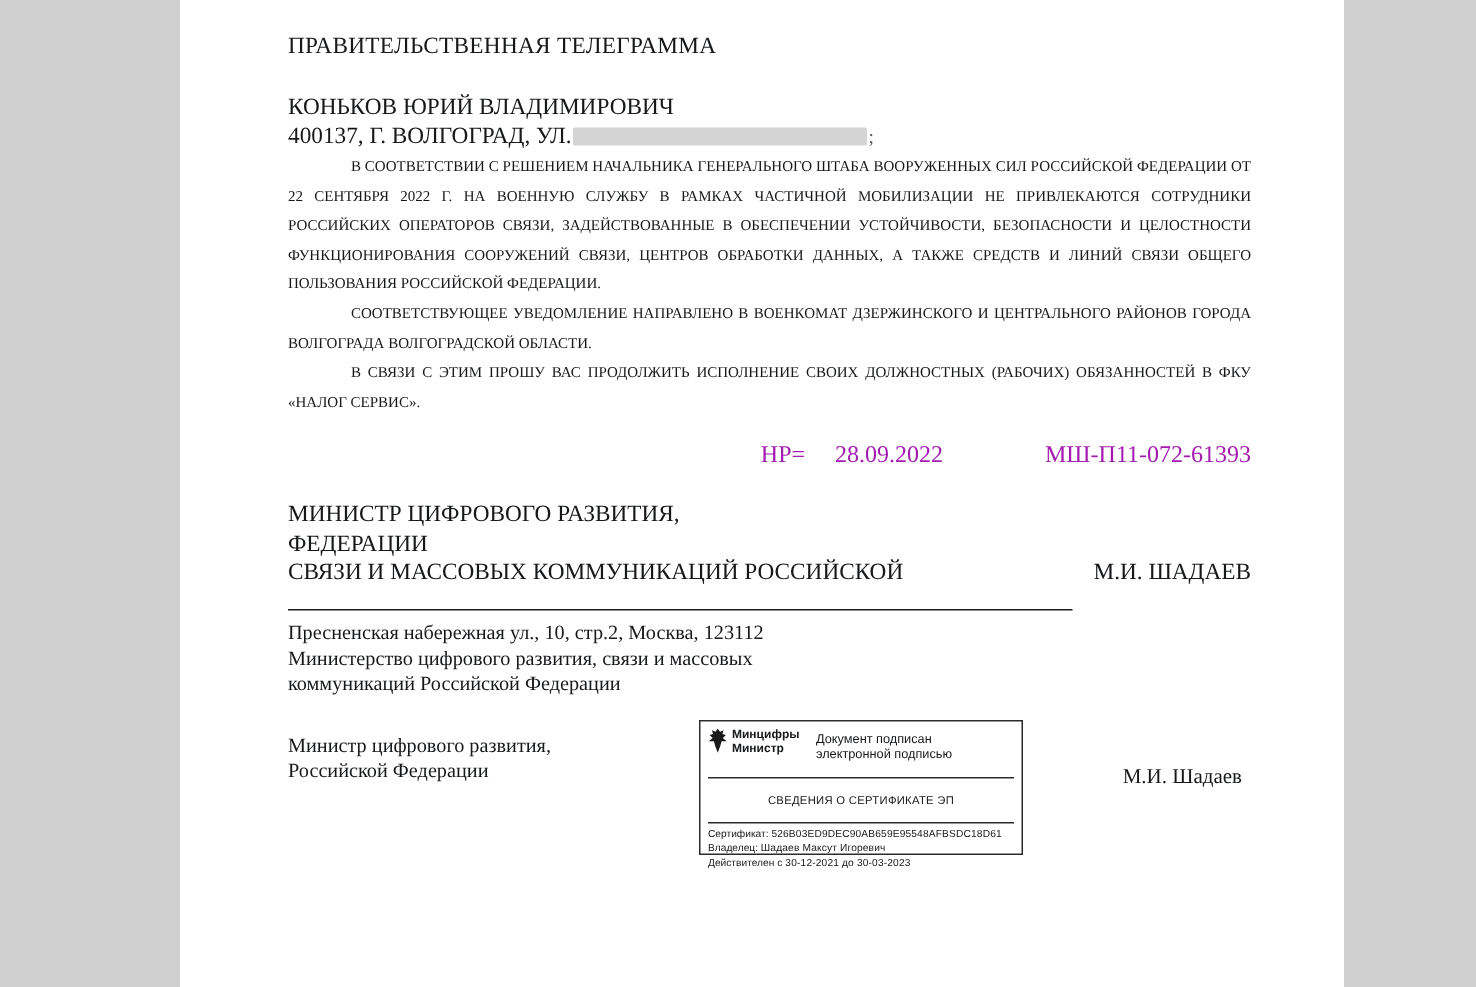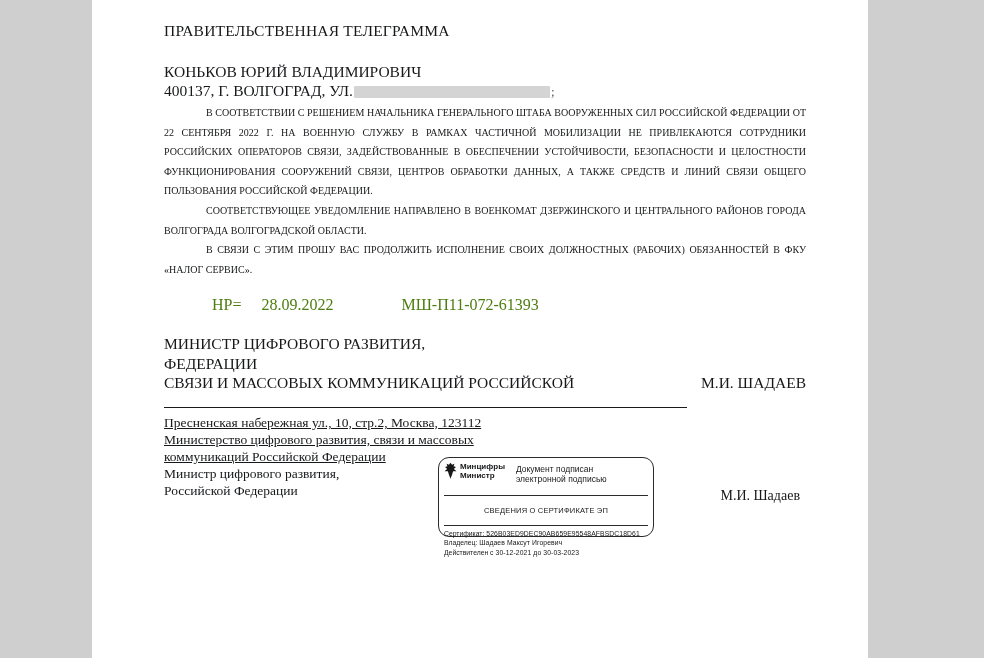--- a/index.html
+++ b/index.html
@@ -8,21 +8,21 @@
     background: #cfcfcf;
   }
   body {
     width: 984px;
     height: 658px;
     font-family: "Liberation Serif", serif;
     overflow: hidden;
   }
   .page {
     position: absolute;
-    left: 92px;
+    left: 120px;
     top: 0;
     width: 776px;
     height: 658px;
     background: #ffffff;
     box-sizing: border-box;
     padding: 22px 62px 0 72px;
   }
   .doc-title {
     font-size: 15.5px;
     letter-spacing: 0.2px;
@@ -60,22 +60,23 @@
     margin: 0;
     text-indent: 42px;
   }
   .body-par.last-left {
     text-align-last: left;
   }
   .nr-row {
     margin-top: 17px;
     margin-bottom: 20px;
     font-size: 16px;
-    color: #4d7c0f;
+    color: #a21caf;
     padding-left: 48px;
+    text-align: right;
   }
   .nr-row .nr-label { margin-right: 16px; }
   .nr-row .nr-date { margin-right: 64px; }
   .signer-block {
     font-size: 15.5px;
     line-height: 19.5px;
     color: #17181a;
     position: relative;
     margin-bottom: 14px;
   }
@@ -87,21 +88,21 @@
   .divider {
     border: none;
     border-top: 1px solid #1a1a1a;
     margin: 6px 0 6px 0;
     width: 523px;
   }
   .addr-block {
     font-size: 13.5px;
     line-height: 17px;
     color: #17181a;
-    text-decoration: underline;
+    margin-bottom: 24px;
   }
   .footer-wrap {
     position: relative;
     font-size: 13.5px;
     line-height: 17px;
     color: #17181a;
   }
   .footer-left {
     width: 300px;
   }
@@ -109,23 +110,23 @@
     position: absolute;
     right: 6px;
     top: 22px;
     font-size: 14px;
   }
   .stamp {
     position: absolute;
     left: 274px;
     top: -8px;
     width: 216px;
-    height: 80px;
+    height: 90px;
     border: 1px solid #2b2b2b;
-    border-radius: 11px;
+    border-radius: 0;
     background: #fff;
     box-sizing: border-box;
     padding: 4px 5px 0 5px;
   }
   .stamp-top {
     display: flex;
     align-items: flex-start;
     gap: 5px;
     height: 30px;
   }

